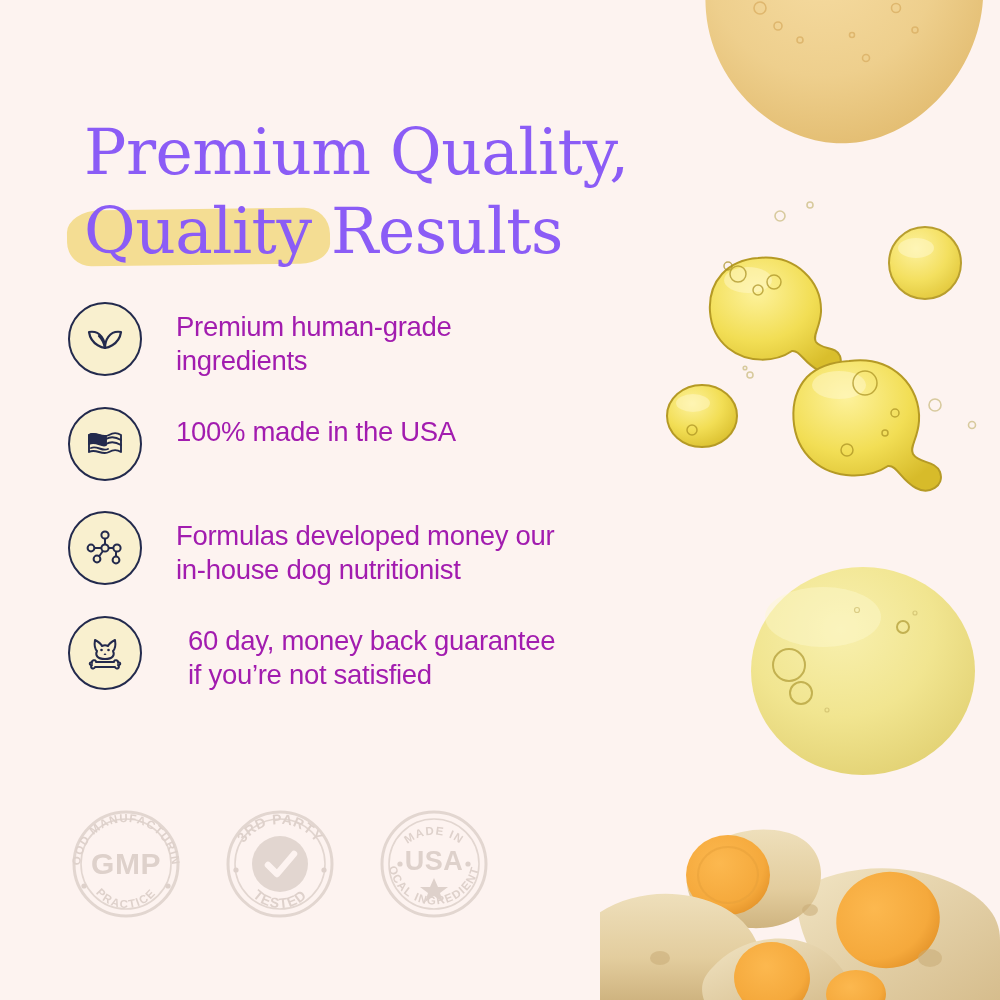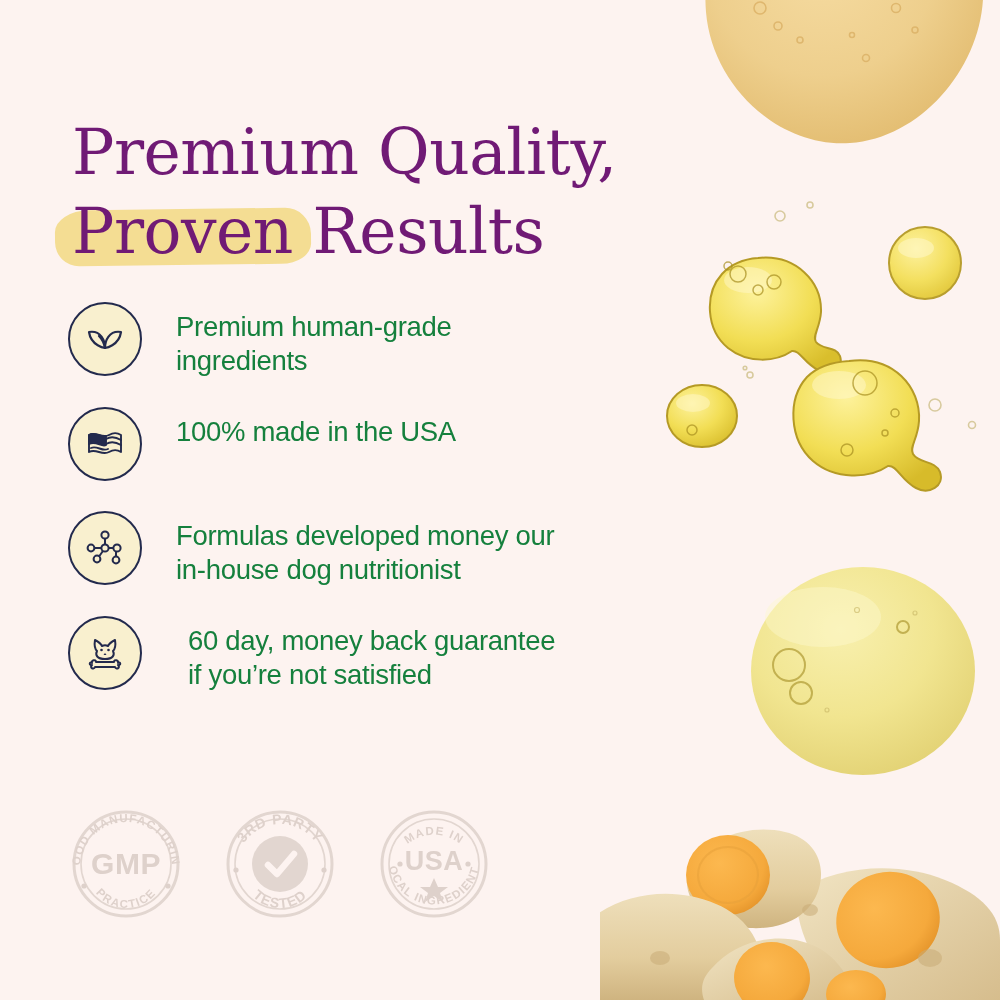--- a/index.html
+++ b/index.html
@@ -11,23 +11,23 @@
     position:relative;
   }
   .stage{position:absolute;inset:0;width:1000px;height:1000px;overflow:hidden;}
 
   
   .art{position:absolute;inset:0;pointer-events:none;}
   .art svg{position:absolute;display:block;}
 
   
   .headline{
-    position:absolute;left:72px;top:74px;width:640px;
+    position:absolute;left:84px;top:74px;width:640px;
     font-family:"DejaVu Serif", serif;
-    color:#701a75;
+    color:#8b5cf6;
     font-size:63px;
     line-height:1.18;
     font-weight:400;
     letter-spacing:-0.5px;
   }
   .hl-line{position:relative;display:block;white-space:nowrap;}
   .hl-line2{margin-top:4px;}
   .mark{position:relative;display:inline-block;z-index:2;}
   .mark .swash{
     position:absolute;z-index:-1;
@@ -42,21 +42,21 @@
   .feature{position:relative;display:flex;align-items:flex-start;margin-bottom:30px;}
   .feature:last-child{margin-bottom:0;gap:12px;}
   .badge-circle{
     flex:0 0 auto;width:74px;height:74px;border-radius:50%;
     background:#f9f0cf;border:2.4px solid #232a4d;
     display:flex;align-items:center;justify-content:center;
     box-sizing:border-box;
   }
   .feat-text{
     margin-left:34px;
-    color:#15803d;
+    color:#a21caf;
     font-size:27.5px;
     line-height:1.22;
     font-weight:400;
     letter-spacing:-0.3px;
     padding-top:8px;
     max-width:470px;
   }
 
   
   .certs{position:absolute;left:62px;top:808px;display:flex;gap:26px;}
@@ -224,21 +224,21 @@
       <g fill="#c9ac77" opacity="0.55">
         <ellipse cx="330" cy="140" rx="12" ry="9"></ellipse>
         <ellipse cx="210" cy="92" rx="8" ry="6"></ellipse>
         <ellipse cx="60" cy="140" rx="10" ry="7"></ellipse>
       </g>
     </svg>
   </div>
 
   <h1 class="headline">
     <span class="hl-line">Premium Quality,</span>
-    <span class="hl-line hl-line2"><span class="mark"><span class="swash"></span><span>Proven</span></span><span> Results</span></span>
+    <span class="hl-line hl-line2"><span class="mark"><span class="swash"></span><span>Quality</span></span><span> Results</span></span>
   </h1>
 
   <div class="features">
 
     <div class="feature">
       <div class="badge-circle">
         <svg width="44" height="44" viewBox="0 0 44 44" fill="none" stroke="#232a4d" stroke-width="2.2" stroke-linecap="round" stroke-linejoin="round">
           <path d="M22 31 C 22 31 8 29 6 15 C 18 13 22 24 22 31 Z"></path>
           <path d="M22 31 C 22 31 36 29 38 15 C 26 13 22 24 22 31 Z"></path>
           <path d="M22 31 C 21 26 19 22 16 19"></path>

